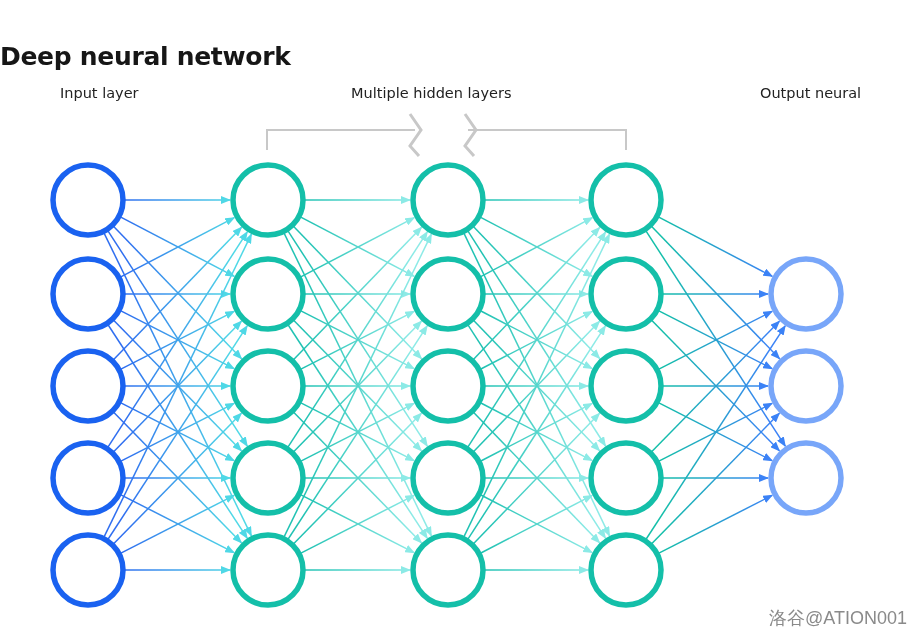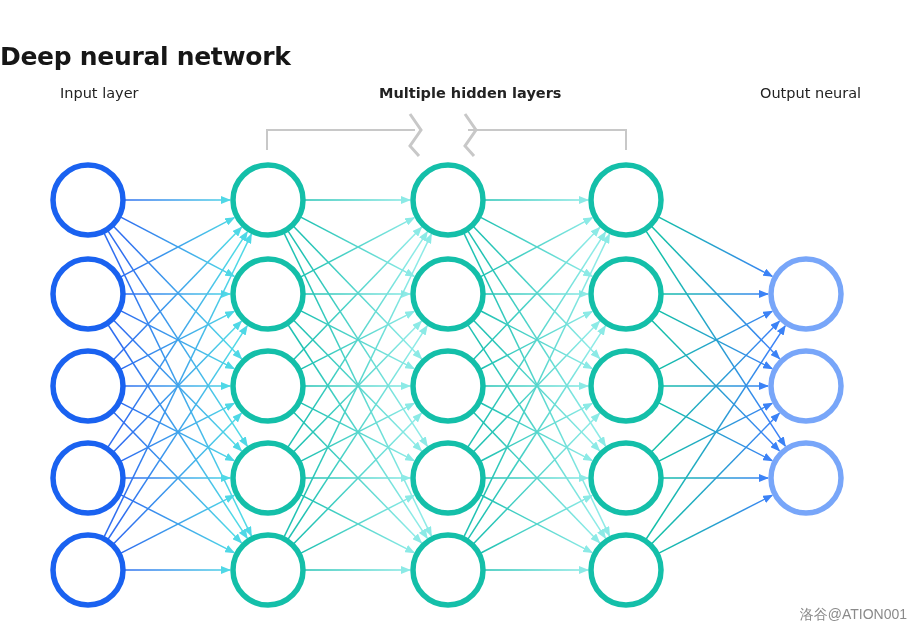--- a/index.html
+++ b/index.html
@@ -1,22 +1,22 @@
 <!DOCTYPE html>
 <html><head>
   <meta charset="utf-8">
   <style>
     html, body { margin: 0; padding: 0; background: #ffffff; }
     body { width: 919px; height: 637px; position: relative; overflow: hidden; font-family: "DejaVu Sans", sans-serif; }
     .title { position: absolute; left: 0; width: 892px; top: 42px; text-align: left; font-size: 25px; font-weight: bold; color: #161616; letter-spacing: -0.3px; }
     .lbl { position: absolute; top: 85px; font-size: 14.5px; color: #222; white-space: nowrap; }
     #lbl-input { left: 48px; margin-left: 12px; }
-    #lbl-hidden { left: 379px; font-weight: bold; }
+    #lbl-hidden { left: 351px; }
     #lbl-output { left: 760px; }
-    .watermark { position: absolute; right: 12px; top: 606px; font-family: "Liberation Sans", sans-serif; font-size: 14px; color: #8a8a8a; }
+    .watermark { position: absolute; right: 12px; top: 606px; font-family: "Liberation Sans", sans-serif; font-size: 18px; color: #8a8a8a; }
     svg#net { position: absolute; left: 0; top: 0; }
   </style>
 </head>
 <body>
 
 <div class="title">Deep neural network</div>
 <div class="lbl" id="lbl-input">Input layer</div>
 <div class="lbl" id="lbl-hidden">Multiple hidden layers</div>
 <div class="lbl" id="lbl-output">Output neural</div>
 

